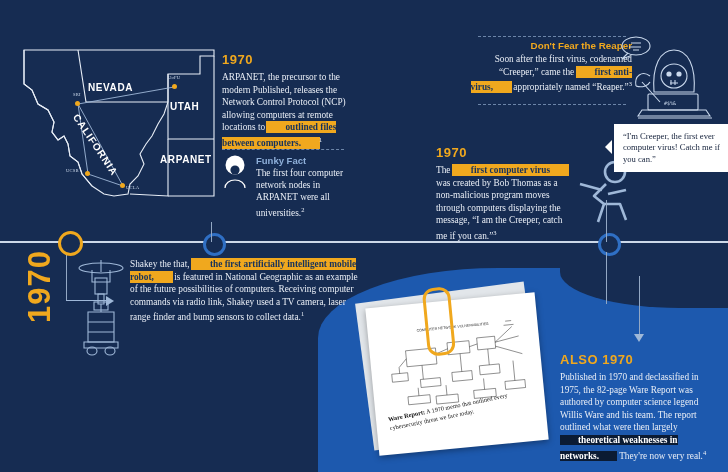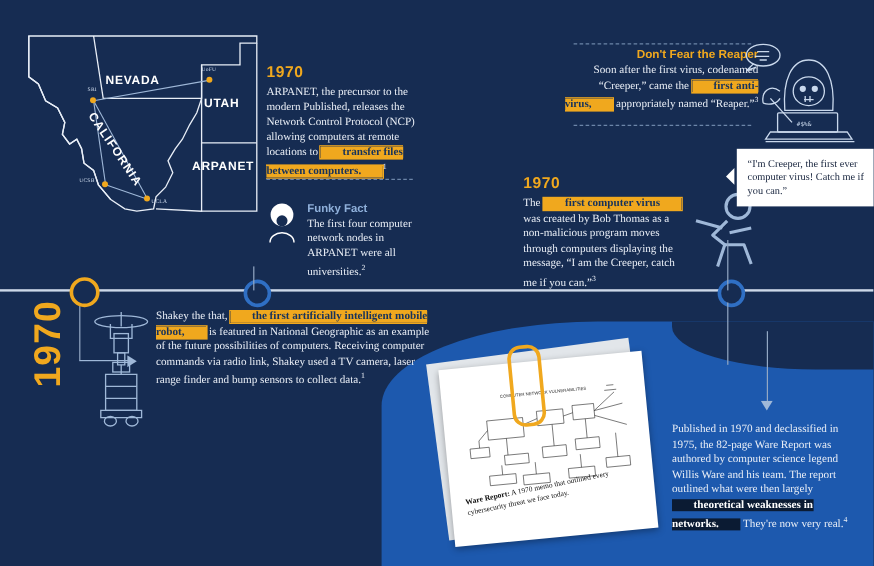--- a/index.html
+++ b/index.html
@@ -40,21 +40,21 @@
   }
   .body-text{color:#e9eef6;font-size:9.3px;line-height:12.6px;margin:0;}
   .hl{background:#f0a81e;color:#16325c;font-weight:bold;padding:0 18px;
       box-shadow:0 0 0 1px #f0a81e;}
   .hl-dark{background:#0b1b33;color:#ffffff;font-weight:bold;padding:0 18px;}
   sup{font-size:6.5px;}
 
   #arpanet-block{position:absolute;left:222px;top:52px;width:126px;}
   .dash{position:absolute;border-top:1px dashed #6c85a8;}
 
-  #funky-block{position:absolute;left:222px;top:169px;width:130px;display:flex;gap:8px;}
+  #funky-block{position:absolute;left:222px;top:155px;width:130px;display:flex;gap:8px;}
   .funky-title{color:#8fb0da;font-family:"Liberation Sans",sans-serif;
      font-weight:bold;font-size:9.5px;margin:0 0 1px 0;}
   .funky-text{color:#e9eef6;font-size:9.3px;line-height:12.2px;margin:0;}
 
   #reaper-block{position:absolute;left:460px;top:40px;width:172px;text-align:right;}
   .reaper-title{color:#f0a81e;font-family:"Liberation Sans",sans-serif;
      font-weight:bold;font-size:9.8px;margin:0 0 2px 0;}
 
   #virus-block{position:absolute;left:436px;top:145px;width:136px;}
   #shakey-block{position:absolute;left:130px;top:258px;width:228px;}
@@ -64,21 +64,21 @@
   .bubble{position:absolute;background:#ffffff;color:#13203a;
      font-size:8.6px;line-height:11.4px;padding:7px 9px;}
   .bubble.tail-left::after{content:"";position:absolute;left:-9px;top:16px;
      border:7px solid transparent;border-right-color:#ffffff;border-left:0;}
   .bubble.tail-leftlow::after{content:"";position:absolute;left:-9px;top:10px;
      border:7px solid transparent;border-right-color:#ffffff;border-left:0;}
   #creeper-bubble{left:614px;top:124px;width:98px;}
   #shakey-bubble{left:155px;top:333px;width:184px;}
 
   
-  #map{position:absolute;left:18px;top:24px;width:200px;height:160px;}
+  #map{position:absolute;left:18px;top:44px;width:200px;height:160px;}
   .map-label{position:absolute;color:#ffffff;font-family:"Liberation Sans",sans-serif;
      font-weight:bold;font-size:10px;letter-spacing:.6px;}
   .node-label{position:absolute;color:#cfdcee;font-size:4.6px;letter-spacing:.2px;}
   .node{position:absolute;width:5px;height:5px;border-radius:50%;background:#f0a81e;}
   .ca-label{position:absolute;color:#ffffff;font-family:"Liberation Sans",sans-serif;
      font-weight:bold;font-size:10px;letter-spacing:1px;
      transform:rotate(56deg);transform-origin:left top;}
 
   
   #ware-doc{position:absolute;left:372px;top:300px;width:170px;height:148px;
@@ -137,21 +137,21 @@
 
     <div class="map-label" style="left:70px;top:38px;">NEVADA</div>
     <div class="map-label" style="left:152px;top:57px;">UTAH</div>
     <div class="map-label" style="left:142px;top:110px;">ARPANET</div>
     <div class="ca-label" style="left:62px;top:68px;">CALIFORNIA</div>
   </div>
 
   <div id="arpanet-block">
     <div class="year-head">1970</div>
     <p class="body-text">
-      <span>ARPANET, the precursor to the modern Published, releases the Network Control Protocol (NCP) allowing computers at remote locations to </span><span class="hl">transfer files between computers.</span><sup>1</sup>
+      <span>ARPANET, the precursor to the modern Published, releases the Network Control Protocol (NCP) allowing computers at remote locations to </span><span class="hl">outlined files between computers.</span><sup>1</sup>
     </p>
   </div>
   <div class="dash" style="left:222px;top:149px;width:122px;"></div>
 
   <div id="funky-block">
     <span class="ill" style="position:relative;">
       <svg width="26" height="34" viewBox="0 0 26 34">
         <circle cx="13" cy="10" r="9.5" fill="#ffffff"></circle>
         <circle cx="13" cy="15" r="4.6" fill="#162c52"></circle>
         <path d="M3,33 a10,8 0 0 1 20,0" fill="none" stroke="#ffffff" stroke-width="1.2"></path>
@@ -296,18 +296,19 @@
       </g>
       <text x="45" y="22" font-size="3.6" fill="#2b2b2b" font-family="sans-serif">COMPUTER NETWORK VULNERABILITIES</text>
     </svg>
     <div class="clip"></div>
     <div class="doc-caption">
       <b>Ware Report:</b><span> A 1970 memo that outlined every cybersecurity threat we face today.</span>
     </div>
   </div>
 
   <div id="ware-block">
+    <div class="year-head">ALSO 1970</div>
     <p class="body-text">
       <span>Published in 1970 and declassified in 1975, the 82-page Ware Report was authored by computer science legend Willis Ware and his team. The report outlined what were then largely </span><span class="hl-dark">theoretical weaknesses in networks.</span><span> They're now very real.</span><sup>4</sup>
     </p>
   </div>
 
 </div>
 
 </body></html>

